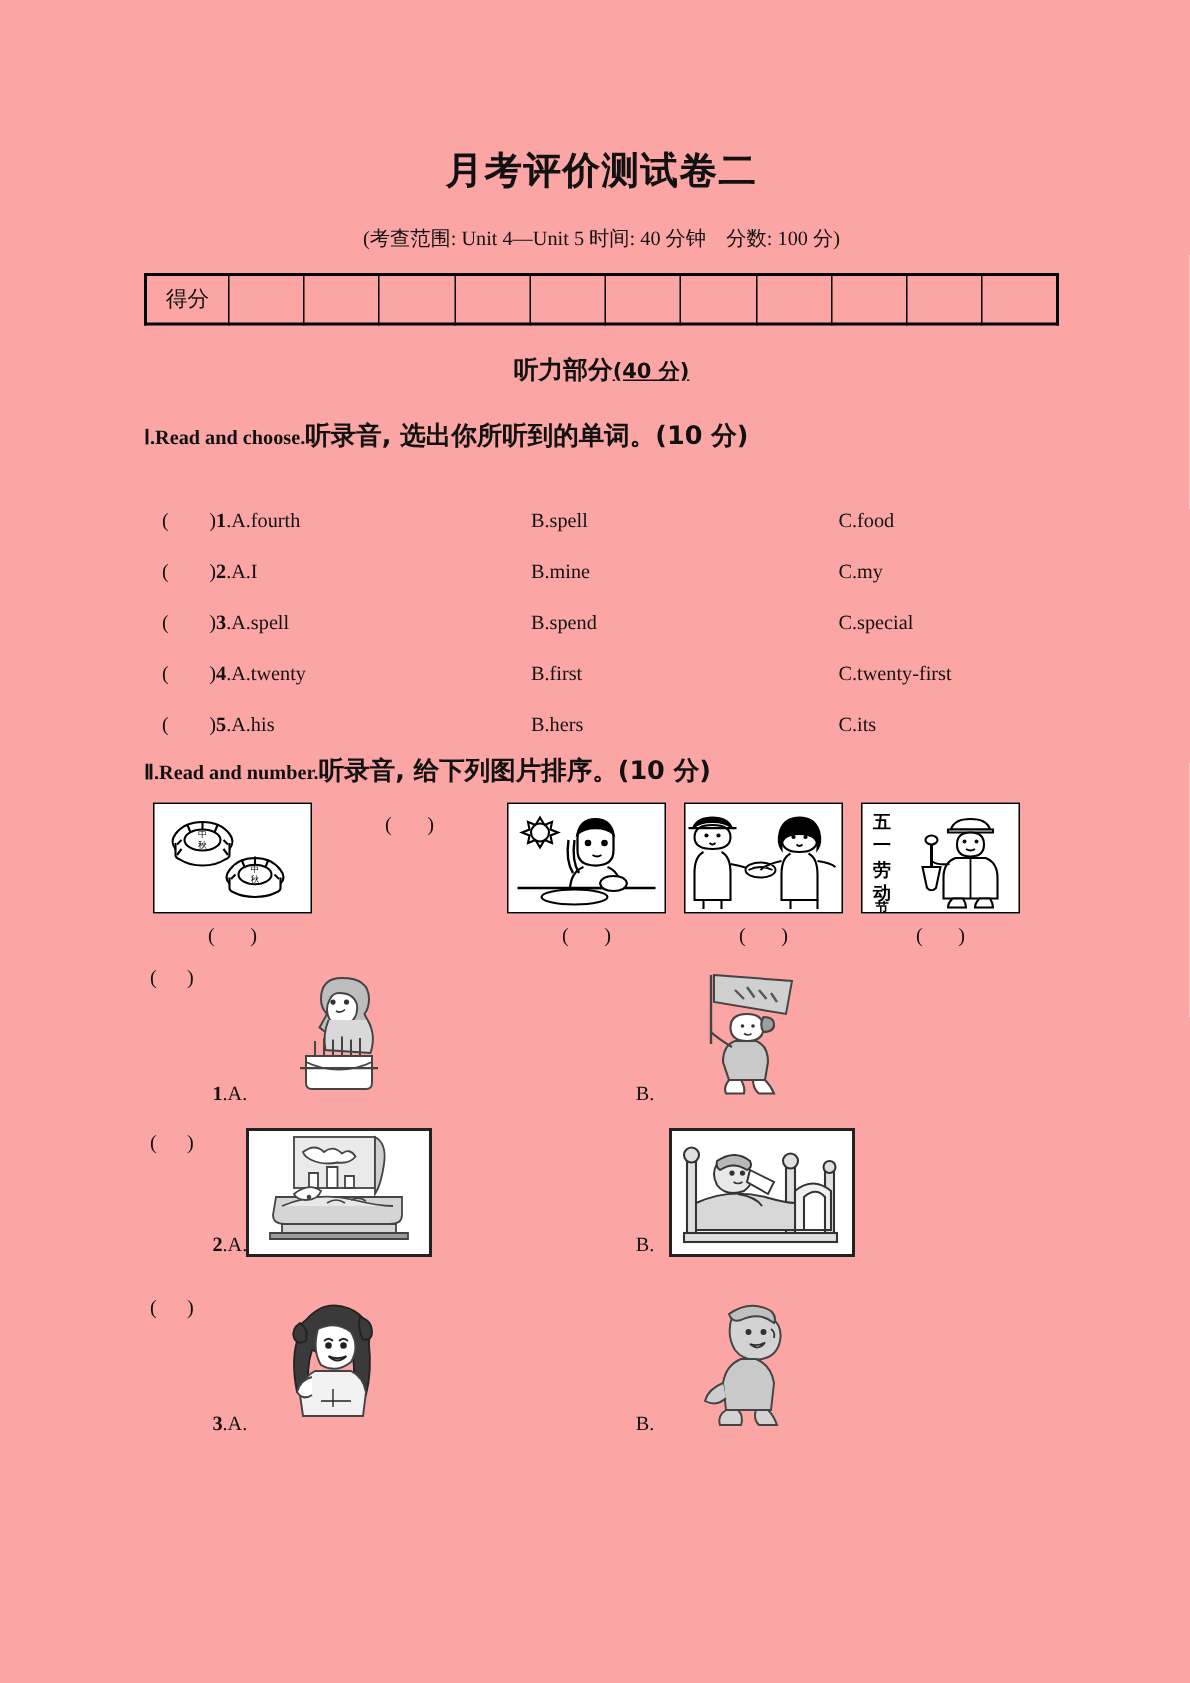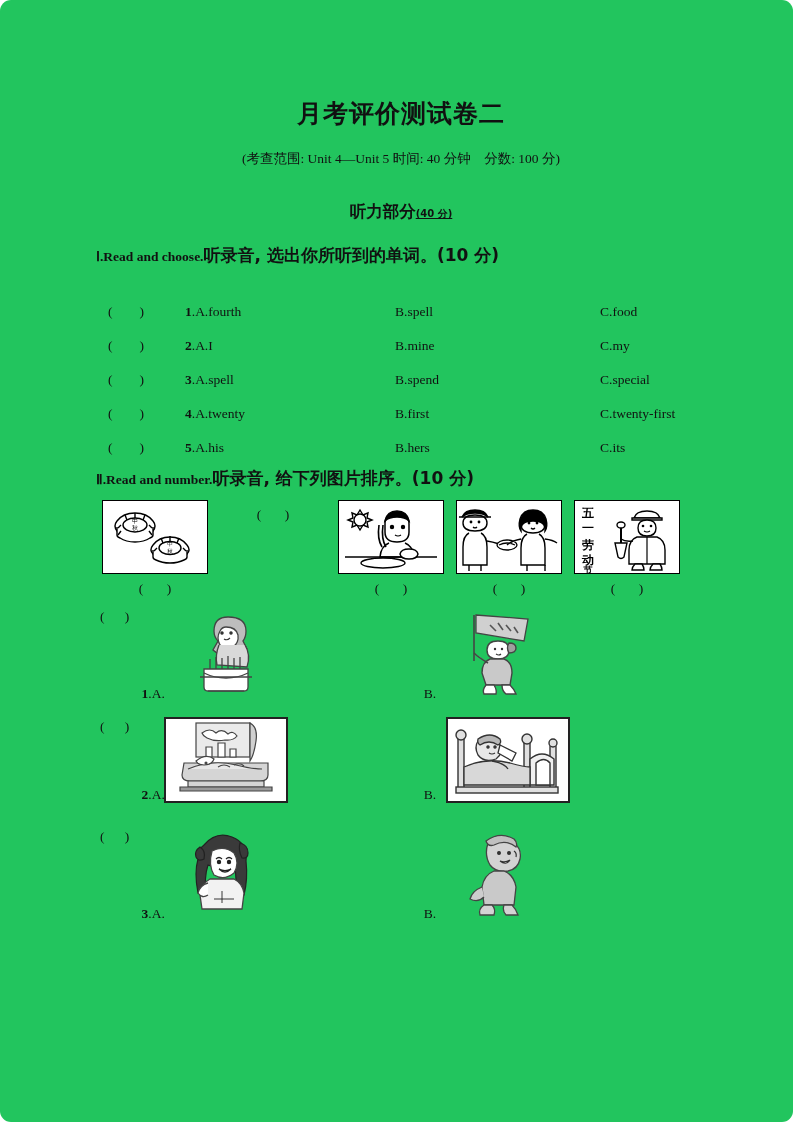--- a/index.html
+++ b/index.html
@@ -13,22 +13,21 @@
     position: relative;
     font-family: "Liberation Serif", "DejaVu Serif", serif;
     color: #111111;
     overflow: hidden;
   }
   .page {
     position: absolute;
     left: 0; top: 0;
     width: 793px;
     height: 1122px;
-    background: #22c55e;
-    border-radius: 11px;
+    background: #fca5a5;
   }
   .content {
     position: absolute;
     left: 96px;
     top: 0;
     width: 610px;
   }
 
   
   .doc-title {
@@ -71,21 +70,21 @@
   .score-table tr.body td { height: 29px; }
 
   
   .part-title {
     text-align: center;
     font-size: 16.5px;
     font-weight: bold;
     margin-top: 19px;
     font-family: "DejaVu Sans", sans-serif;
   }
-  .part-title .pts { font-size: 10px; text-decoration: underline; }
+  .part-title .pts { font-size: 14px; text-decoration: underline; }
 
   .sec-head {
     font-size: 13.5px;
     font-weight: bold;
     margin-top: 21px;
     font-family: "Liberation Serif", serif;
   }
   .sec-head .cn {
     font-family: "DejaVu Sans", sans-serif;
     font-weight: bold;
@@ -99,21 +98,21 @@
     align-items: baseline;
     height: 34px;
     font-size: 13.5px;
   }
   .paren {
     width: 48px;
     padding-left: 12px;
     box-sizing: border-box;
     white-space: pre;
   }
-  .opt-a { width: 210px; padding-left: 41px; }
+  .opt-a { width: 210px; }
   .opt-b { width: 205px; }
   .opt-c { flex: 1; margin-top: 28px; }
   .qnum { font-weight: bold; }
 
   
   .pic-row {
     display: flex;
     margin-top: 10px;
     gap: 8px;
     padding-left: 4px;
@@ -174,20 +173,34 @@
 <body>
 
 <div class="page">
   <div class="content">
 
     <div class="doc-title">月考评价测试卷二</div>
     <div class="doc-subtitle">(考查范围: Unit 4—Unit 5 时间: 40 分钟　分数: 100 分)</div>
 
     <table class="score-table">
       <tbody>
+      <tr class="body">
+        <td class="label">得分</td>
+        <td></td>
+        <td></td>
+        <td></td>
+        <td></td>
+        <td></td>
+        <td></td>
+        <td></td>
+        <td></td>
+        <td></td>
+        <td></td>
+        <td></td>
+      </tr>
     </tbody>
       </table>
 
     <div class="part-title">
       <span>听力部分</span><span class="pts">(40 分)</span>
     </div>
 
     <div class="sec-head">
       <span>Ⅰ.Read and choose.</span><span class="cn">听录音, 选出你所听到的单词。(10 分)</span>
     </div>

